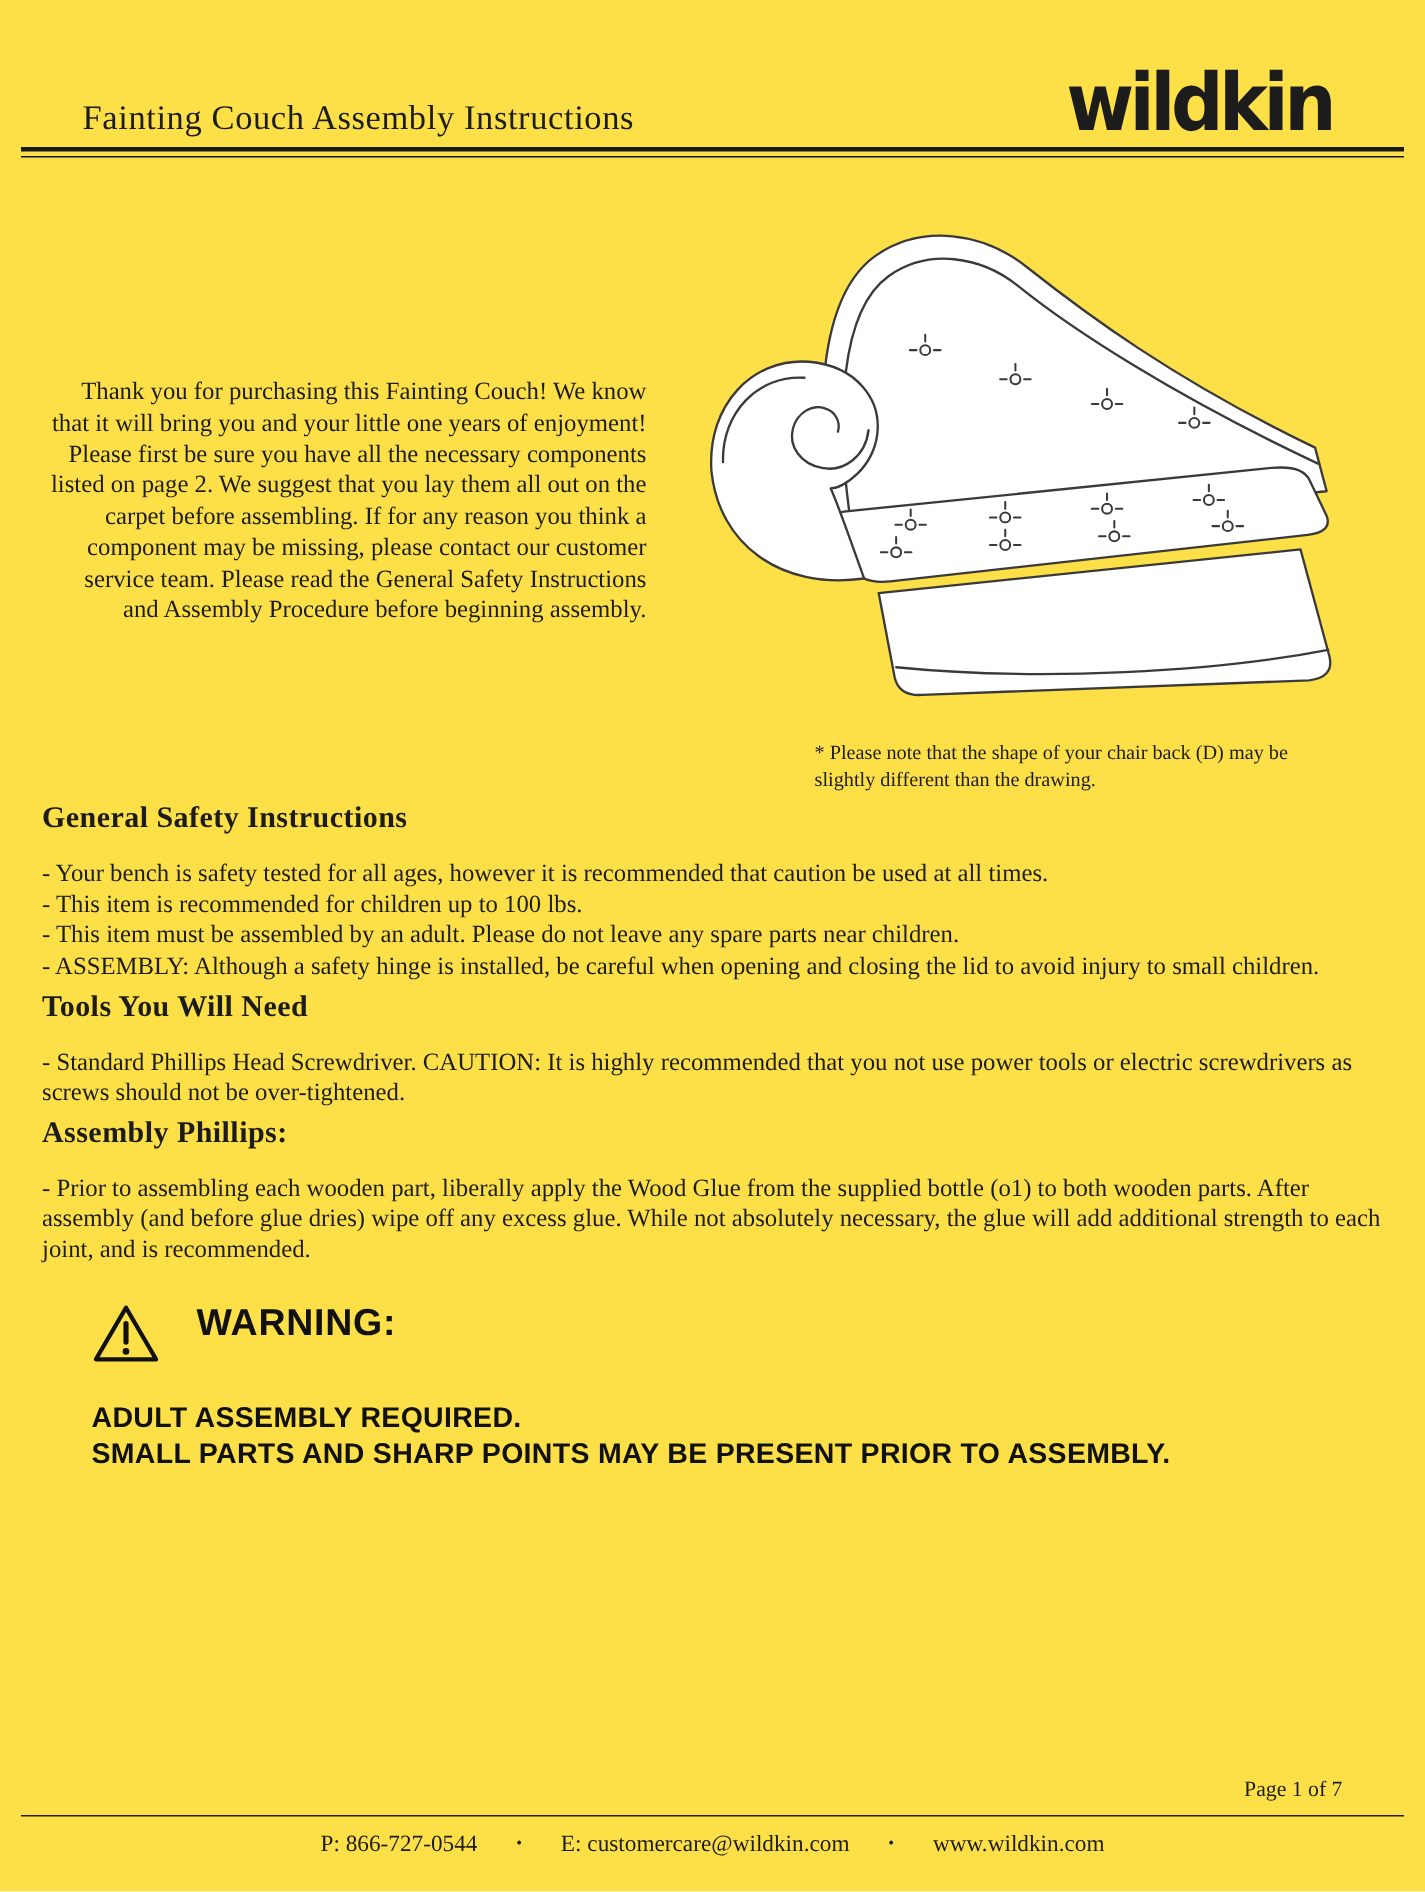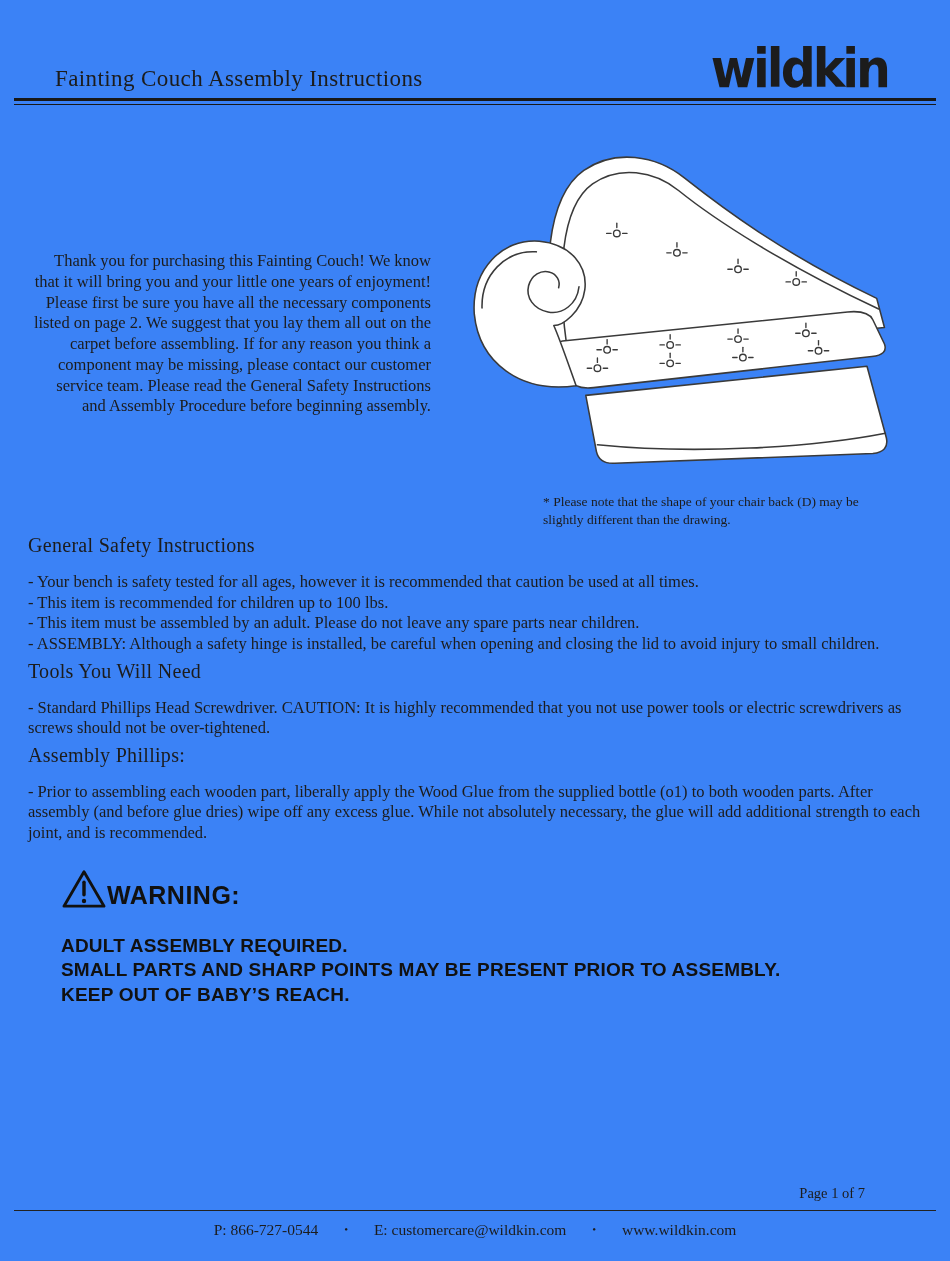--- a/index.html
+++ b/index.html
@@ -1,51 +1,51 @@
 <!DOCTYPE html>
 <html><head>
 <meta charset="utf-8">
 <style>
   html,body { margin:0; padding:0; background:#ffffff; }
   .page {
     position:relative; width:950px; height:1261px; margin:0 auto;
-    background:#3b82f6; color:#1c1c1c; overflow:hidden; box-sizing:border-box;
+    background:#fde047; color:#1c1c1c; overflow:hidden; box-sizing:border-box;
     font-family:"Liberation Serif","DejaVu Serif",serif;
   }
   
   .header { display:flex; justify-content:space-between; align-items:flex-end;
     height:92px; padding:0 62px 0 55px; box-sizing:border-box; }
   .page-title { font-size:23px; font-weight:normal; letter-spacing:0.4px; }
   .brand-logo { font-family:"DejaVu Sans","Liberation Sans",sans-serif; font-weight:bold;
     font-size:49px; letter-spacing:-3px; line-height:0.85; transform:scaleY(1.08);
     transform-origin:bottom; }
   .rule-double { margin:6px 14px 0 14px; border-top:3px solid #181818; }
   .rule-double .inner { border-top:1px solid #181818; margin-top:3px; }
   
   .top-row { display:flex; margin-top:46px; }
   .intro-col { width:455px; box-sizing:border-box; padding:100px 24px 0 33px;text-align:right; }
   .intro-text { font-size:16.5px; line-height:1.26; }
   .illus-col { width:465px; }
   .couch-svg { display:block; width:440px; height:320px; }
   .illus-note { margin:22px 0 0 88px; width:334px; font-size:13.5px; line-height:1.3; }
   
   .content { padding:0 20px 0 28px; }
-  .section-heading { font-size:20px; font-weight:normal; margin:5px 0 15px 0; letter-spacing:0.3px; }
+  .section-heading { font-size:20px; font-weight:bold; margin:5px 0 15px 0; letter-spacing:0.3px; }
   .section:first-child .section-heading { margin-top:6px; }
   .item { font-size:16.5px; line-height:1.25; }
   
   .warning-block { margin:24px 0 0 33px;
     font-family:"Liberation Sans","DejaVu Sans",sans-serif; color:#111; }
-  .warning-head { display:flex; align-items:flex-end; }
+  .warning-head { display:flex; align-items:flex-start; gap:24px; }
   .warning-icon svg { display:block; width:46px; height:42px; }
   .warning-title { font-size:25px; font-weight:bold; letter-spacing:0.5px; }
   .warning-lines { margin-top:24px; font-size:19px; font-weight:bold; line-height:1.3; letter-spacing:0.2px; }
   
   .footer { position:absolute; left:0; right:0; bottom:0; }
-  .page-number { text-align:right; padding-right:85px; font-size:14.5px; margin-bottom:8px; }
+  .page-number { text-align:right; padding-right:55px; font-size:14.5px; margin-bottom:8px; }
   .footer-rule { border-top:1.5px solid #222; margin:0 14px; }
   .footer-contact { text-align:center; font-size:15.5px; padding:10px 0 22px 0; }
   .footer-contact .part { margin:0 8px; }
   .footer-contact .sep { font-size:11px; vertical-align:2px; margin:0 14px; }
   .stroke { fill:none; stroke:#3a3a3a; stroke-width:1.6; stroke-linecap:round; stroke-linejoin:round; }
   .fillw { fill:#ffffff; stroke:#3a3a3a; stroke-width:1.6; stroke-linecap:round; stroke-linejoin:round; }
 </style>
 </head>
 <body>
 
@@ -133,21 +133,20 @@
             <path d="M24 4 L45 40 L3 40 Z" fill="none" stroke="#111" stroke-width="3" stroke-linejoin="round"></path>
             <line x1="24" y1="15" x2="24" y2="28" stroke="#111" stroke-width="3.6" stroke-linecap="round"></line>
             <circle cx="24" cy="34.5" r="2.3" fill="#111"></circle>
           </svg>
         </span>
         <span class="warning-title">WARNING:</span>
       </div>
       <div class="warning-lines">
         <div>ADULT ASSEMBLY REQUIRED.</div>
         <div>SMALL PARTS AND SHARP POINTS MAY BE PRESENT PRIOR TO ASSEMBLY.</div>
-        <div>KEEP OUT OF BABY’S REACH.</div>
       </div>
     </div>
 
   </div>
 
   <div class="footer">
     <div class="page-number">Page 1 of 7</div>
     <div class="footer-rule"></div>
     <div class="footer-contact">
       <span class="part">P: 866-727-0544</span>

